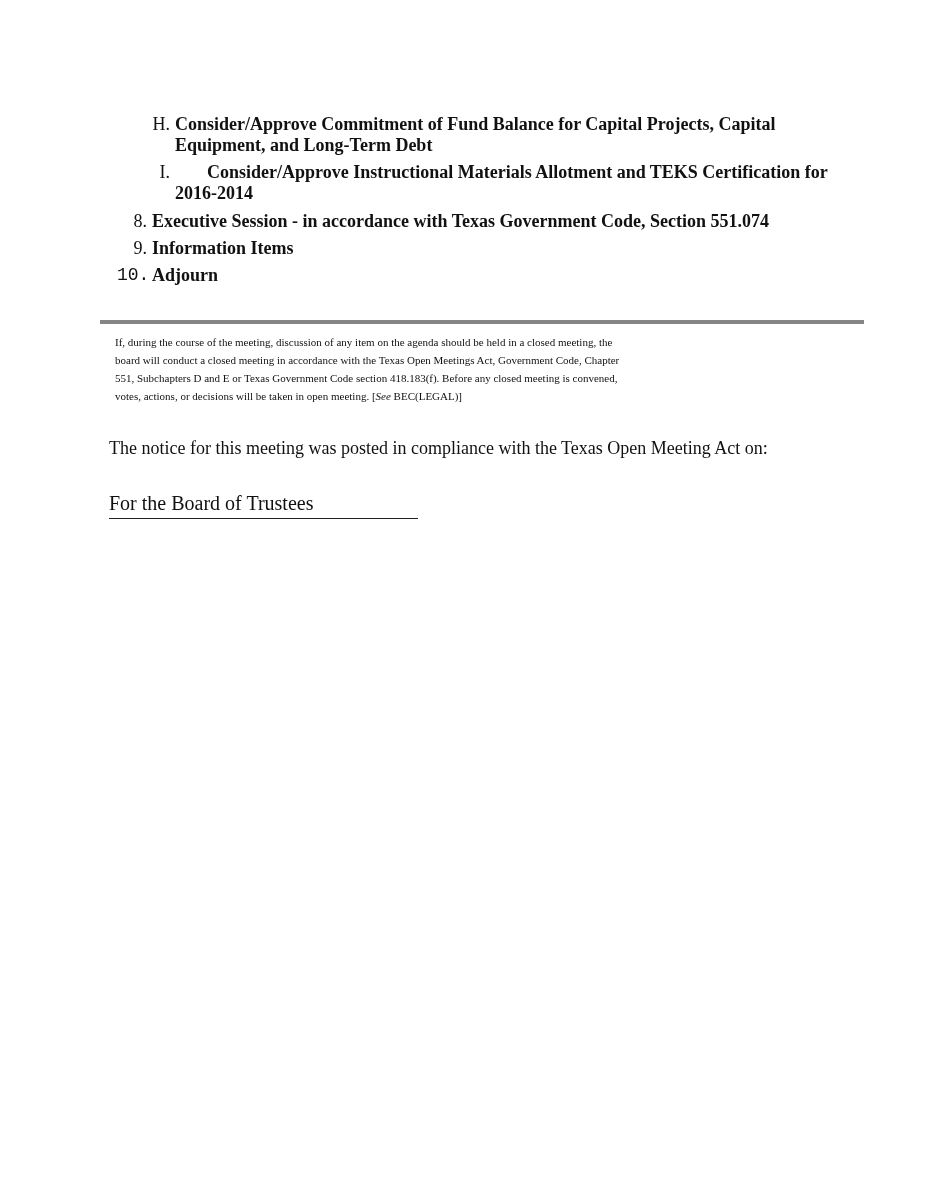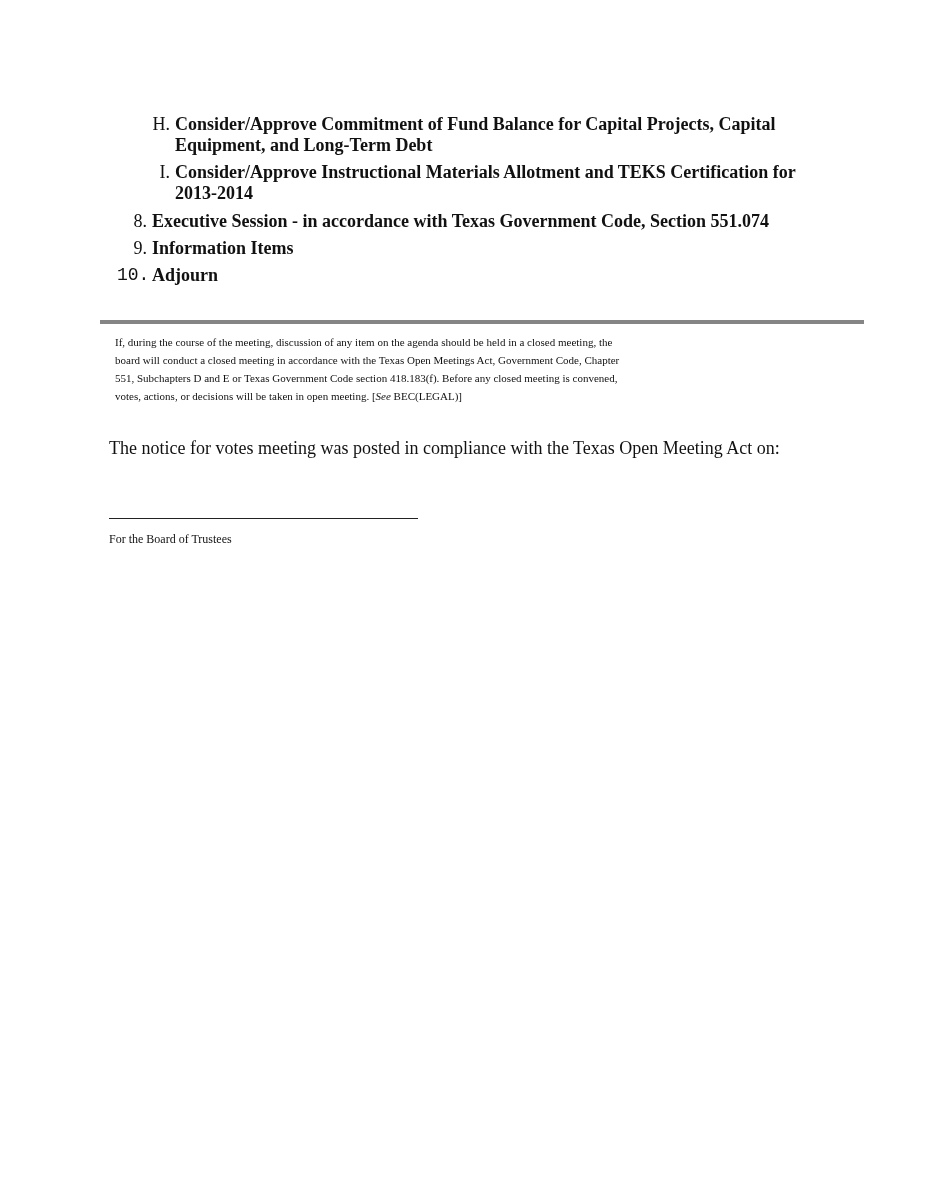--- a/index.html
+++ b/index.html
@@ -75,41 +75,41 @@
       position: absolute;
       left: 109px;
       top: 518px;
       width: 309px;
       height: 1px;
       background: #222222;
     }
     .sig-label {
       position: absolute;
       left: 109px;
-      top: 528px;
-      font-size: 12px;
+      top: 492px;
+      font-size: 20px;
       line-height: 22px;
       white-space: nowrap;
     }
   </style>
 </head>
 <body>
 
 <div class="page">
 
   <div class="item sub" style="left:140px; top:114px; width:700px; height:44px;">
     <span class="marker" style="top:0;">H.</span>
     <span class="text" style="top:0;">Consider/Approve Commitment of Fund Balance for Capital Projects, Capital</span>
     <span class="text" style="top:21px;">Equipment, and Long-Term Debt</span>
   </div>
 
   <div class="item sub" style="left:140px; top:162px; width:700px; height:44px;">
     <span class="marker" style="top:0;">I.</span>
-    <span class="text" style="top:0;">Consider/Approve Instructional Materials Allotment and TEKS Certification for</span>
-    <span class="text" style="top:21px;">2013-2014</span>
+    <span class="text" style="top:0;margin-left:32px;">Consider/Approve Instructional Materials Allotment and TEKS Certification for</span>
+    <span class="text" style="top:21px;">2016-2014</span>
   </div>
 
   <div class="item num" style="left:117px; top:211px; width:700px; height:22px;">
     <span class="marker" style="top:0;">8.</span>
     <span class="text" style="top:0;">Executive Session - in accordance with Texas Government Code, Section 551.074</span>
   </div>
 
   <div class="item num" style="left:117px; top:238px; width:700px; height:22px;">
     <span class="marker" style="top:0;">9.</span>
     <span class="text" style="top:0;">Information Items</span>
@@ -122,18 +122,18 @@
 
   <div class="rule"></div>
 
   <div class="disclaimer">
     <span class="line">If, during the course of the meeting, discussion of any item on the agenda should be held in a closed meeting, the</span>
     <span class="line">board will conduct a closed meeting in accordance with the Texas Open Meetings Act, Government Code, Chapter</span>
     <span class="line">551, Subchapters D and E or Texas Government Code section 418.183(f).  Before any closed meeting is convened,</span>
     <span class="line"><span>votes, actions, or decisions will be taken in open meeting. [</span><em>See</em><span> BEC(LEGAL)]</span></span>
   </div>
 
-  <div class="notice">The notice for votes meeting was posted in compliance with the Texas Open Meeting Act on:</div>
+  <div class="notice">The notice for this meeting was posted in compliance with the Texas Open Meeting Act on:</div>
 
   <div class="sig-line"></div>
   <div class="sig-label">For the Board of Trustees</div>
 
 </div>
 
 </body></html>

